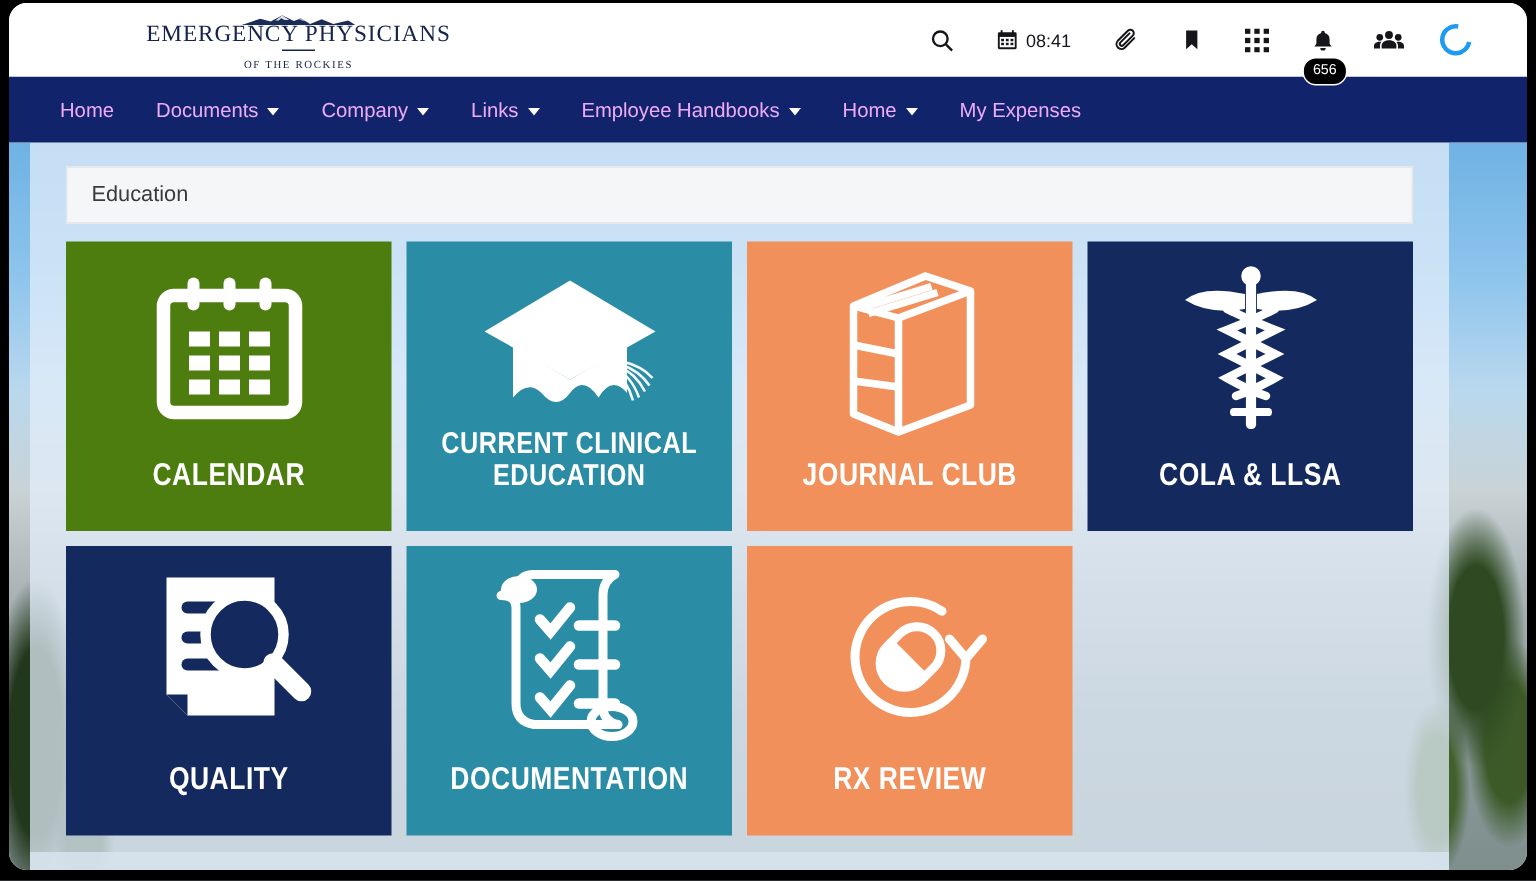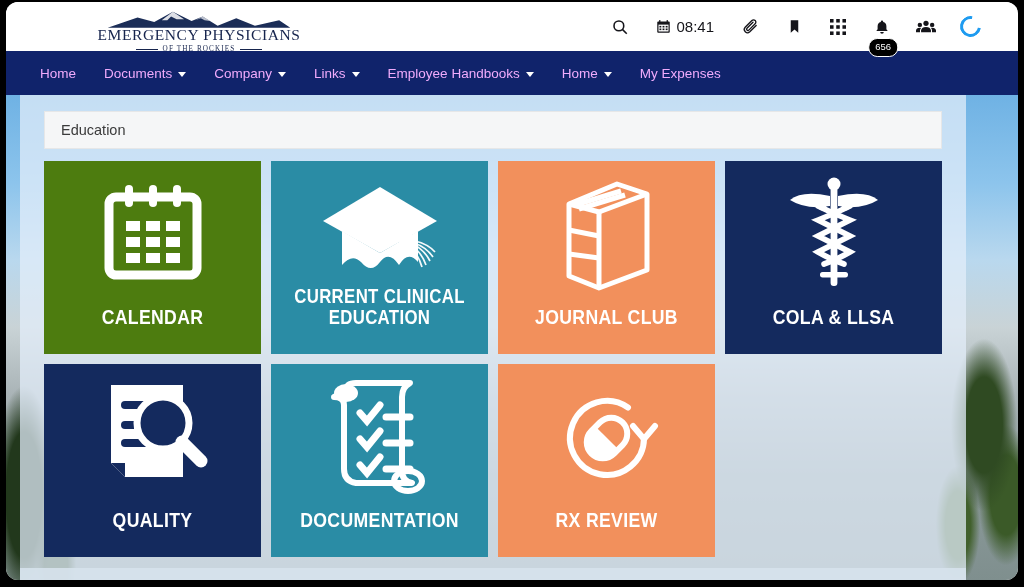--- a/index.html
+++ b/index.html
@@ -63,20 +63,21 @@
     line-height: 1;
     margin-top: -3px;
     white-space: nowrap;
   }
   .logo-sub {
     display: flex;
     align-items: center;
     gap: 5px;
     margin-top: 3px;
     color: #16244d;
+    flex-direction: column;
   }
   .logo-sub .rule { width: 22px; height: 1px; background: #16244d; display:block; }
   .logo-sub span.txt {
     font-family: "Liberation Serif", serif;
     font-size: 7.2px;
     letter-spacing: 1.1px;
     white-space: nowrap;
   }
 
   .top-icons {
@@ -94,21 +95,21 @@
     height: 49px;
     display: flex;
     align-items: center;
     justify-content: center;
     color: #15151a;
   }
   .ti.time {
     width: auto;
     gap: 5px;
     padding: 0 14px;
-    font-size: 15px;
+    font-size: 12px;
     color: #15151a;
   }
   .badge {
     position: absolute;
     left: 50%;
     transform: translateX(-46%);
     top: 36px;
     background: #000000;
     color: #fff;
     font-size: 9.5px;

